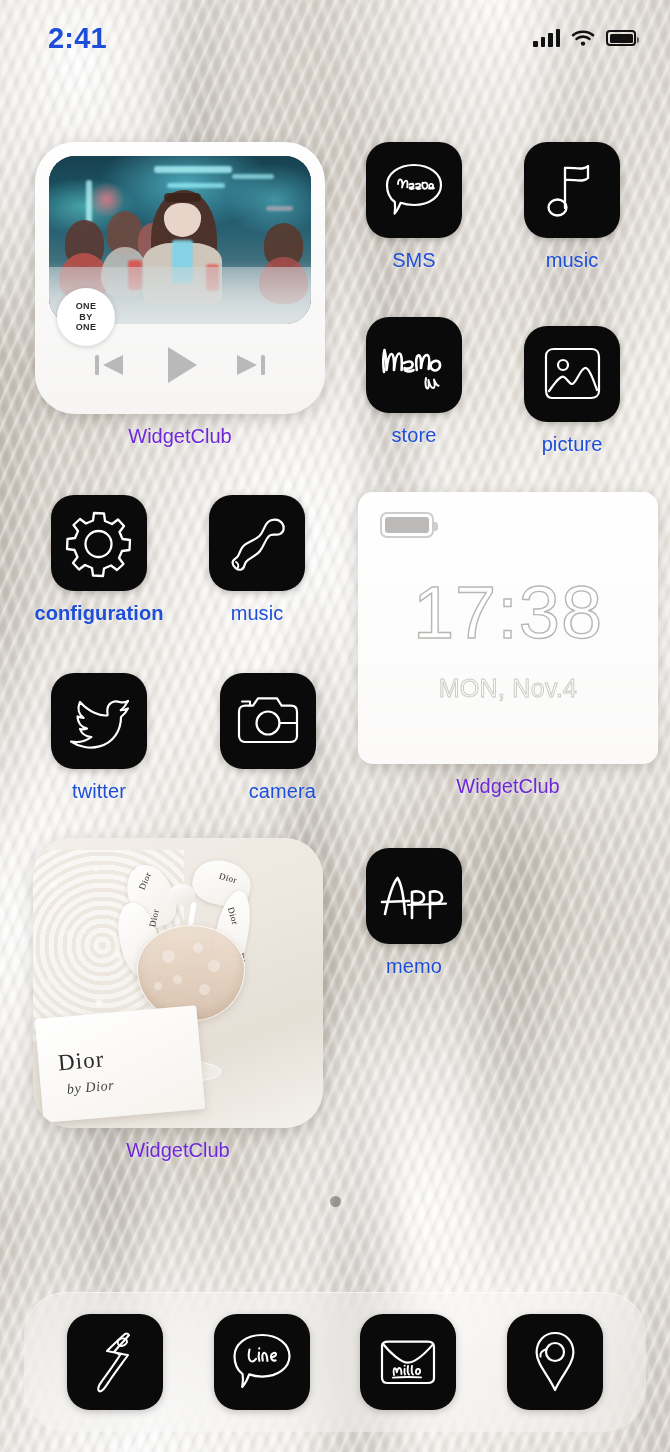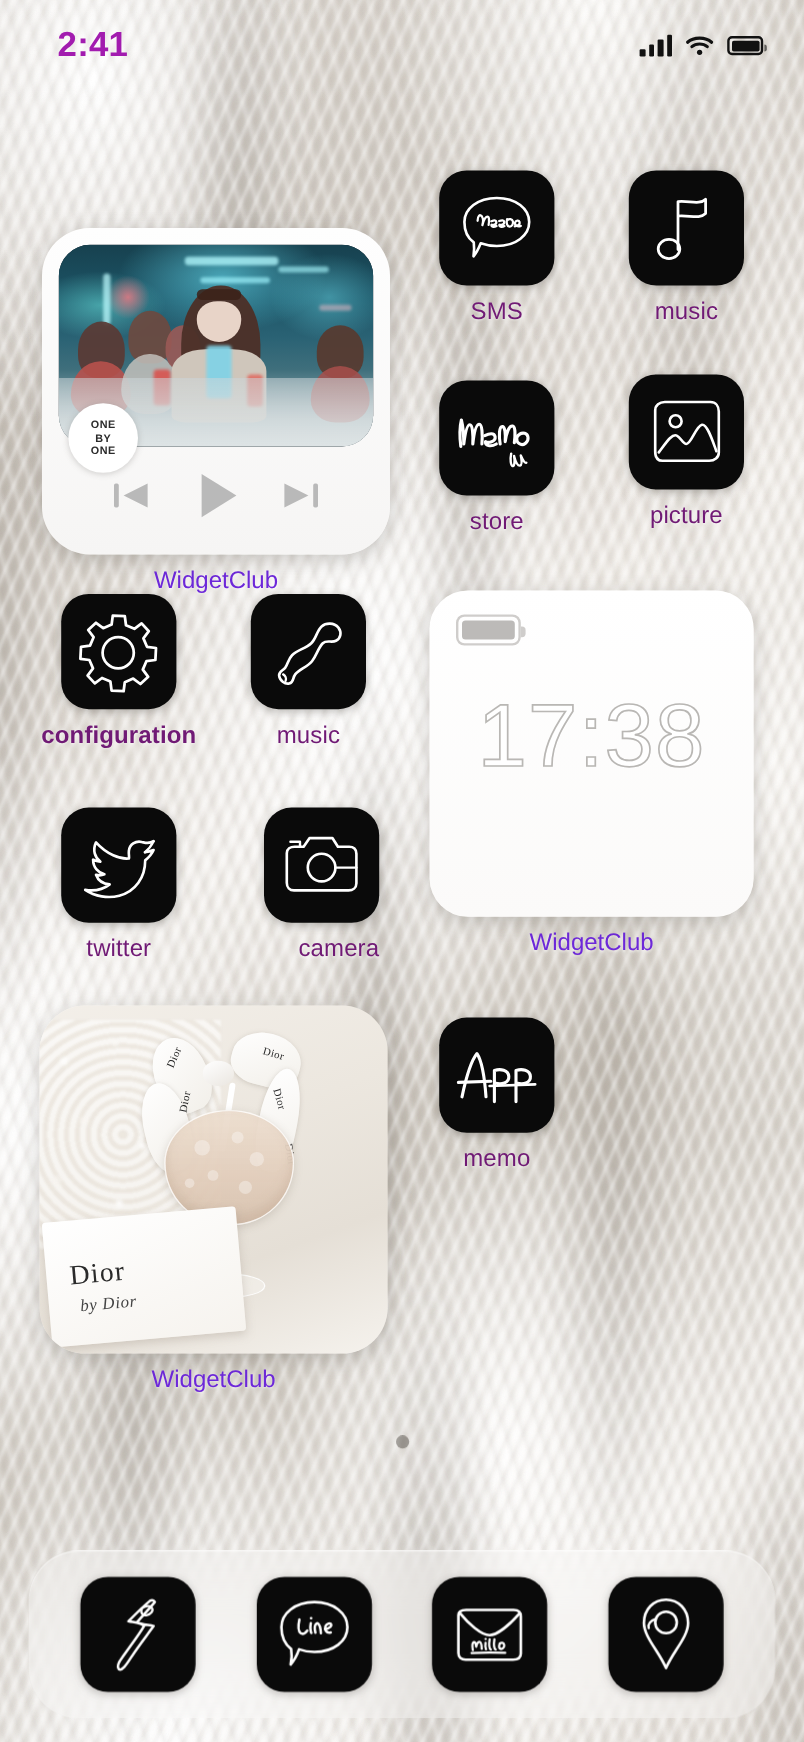--- a/index.html
+++ b/index.html
@@ -64,21 +64,21 @@
   }
   #wallpaper .soft { position:absolute; inset:0; backdrop-filter:blur(0px);
     background:linear-gradient(180deg, rgba(255,255,255,.05), rgba(255,255,255,0) 30%); }
 
   
   #statusbar {
     position:absolute; top:0; left:0; right:0; height:64px; z-index:20;
     display:flex; align-items:center; justify-content:space-between;
     padding:12px 34px 0 48px;
   }
-  #statusbar .time { font-size:29px; font-weight:600; color:#a21caf; letter-spacing:.2px; }
+  #statusbar .time { font-size:29px; font-weight:600; color:#1d4ed8; letter-spacing:.2px; }
   #statusbar .right { display:flex; align-items:center; gap:11px; }
   .bars { display:flex; align-items:flex-end; gap:3px; height:18px; }
   .bars i { width:4.5px; background:#111; border-radius:1px; display:block; }
   .bars i:nth-child(1){height:6px}  .bars i:nth-child(2){height:10px}
   .bars i:nth-child(3){height:14px} .bars i:nth-child(4){height:18px}
   .batt { width:30px; height:16px; border:2px solid #111; border-radius:4px; position:relative; padding:1.5px; }
   .batt::after { content:""; position:absolute; right:-5px; top:4.5px; width:2.5px; height:6px;
                  background:#111; border-radius:0 2px 2px 0; opacity:.6; }
   .batt .fill { height:100%; background:#111; border-radius:1.5px; }
 
@@ -88,21 +88,21 @@
   
   .app { width:118px; display:flex; flex-direction:column; align-items:center; }
   .app .tile {
     width:96px; height:96px; border-radius:23px; background:#0a0a0a;
     display:flex; align-items:center; justify-content:center;
     box-shadow:0 2px 7px rgba(60,55,50,.30);
     overflow:hidden;
   }
   .app .tile svg { display:block; }
   .app .label {
-    margin-top:11px; font-size:20px; color:#701a75; letter-spacing:.1px;
+    margin-top:11px; font-size:20px; color:#1d4ed8; letter-spacing:.1px;
     white-space:nowrap; text-shadow:0 1px 2px rgba(255,255,255,.55);
   }
 
   
   .hw { fill:none; stroke:#fff; stroke-linecap:round; stroke-linejoin:round; }
 
   
   #musicWidget {
     width:290px; height:272px; border-radius:40px;
     background:linear-gradient(180deg,#fefefe,#f6f5f4);
@@ -144,21 +144,21 @@
     text-align:center; letter-spacing:.4px;
   }
   #musicWidget .controls {
     position:absolute; left:0; right:0; bottom:26px;
     display:flex; align-items:center; justify-content:center; gap:30px;
   }
   #musicWidget .controls svg { display:block; }
 
   
   #clockWidget {
-    width:270px; height:272px; border-radius:32px;
+    width:300px; height:272px; border-radius:15px;
     background:linear-gradient(180deg,#ffffff,#fbfaf9);
     box-shadow:0 4px 16px rgba(90,85,78,.26);
     position:relative; overflow:hidden;
   }
   #clockWidget .wbatt {
     position:absolute; left:22px; top:20px; width:54px; height:26px;
     border:2px solid #cfcdcb; border-radius:7px; padding:3px;
   }
   #clockWidget .wbatt::after { content:""; position:absolute; right:-6px; top:8px;
     width:4px; height:9px; background:#cfcdcb; border-radius:0 3px 3px 0; }
@@ -276,21 +276,21 @@
       <path d="M2 6.2 C7 1.6 17 1.6 22 6.2" fill="none" stroke="#111" stroke-width="2.6" stroke-linecap="round"></path>
       <path d="M5.6 9.9 C9 6.9 15 6.9 18.4 9.9" fill="none" stroke="#111" stroke-width="2.6" stroke-linecap="round"></path>
       <circle cx="12" cy="14.6" r="2.2" fill="#111"></circle>
     </svg>
     <div class="batt">
         <div class="fill"></div>
       </div>
   </div>
 </div>
 
-<div class="abs" style="left:35px; top:142px;margin-top:48px;">
+<div class="abs" style="left:35px; top:142px;">
   <div id="musicWidget">
     <div class="photo">
       <div class="scene"></div>
 
       <div class="sign" style="left:40%; top:6%;  width:30%; height:7px;  background:rgba(180,250,255,.9);"></div>
       <div class="sign" style="left:45%; top:16%; width:22%; height:5px;  background:rgba(160,245,255,.8);"></div>
       <div class="sign" style="left:70%; top:11%; width:16%; height:5px;  background:rgba(170,248,255,.75);"></div>
       <div class="sign" style="left:14%; top:14%; width:6px; height:26%;  background:rgba(190,252,255,.85); border-radius:4px;"></div>
       <div class="sign" style="left:83%; top:30%; width:10%; height:5px;  background:rgba(255,190,200,.55);"></div>
 
@@ -368,21 +368,21 @@
       <path class="hw" stroke-width="2.6" d="M7 38 C6 30 6 22 7.5 16 C9 22 9.5 30 9.5 36 C10.5 28 12 20 14.5 20 C16.8 20 17.4 28 17 36 C18 27 19.6 19.5 22.4 19.5 C24.8 19.5 25.2 28 24.6 36"></path>
       <path class="hw" stroke-width="2.6" d="M27 29 C30.6 27.2 35 26.4 35.6 30 C36.2 34.4 29.8 35.4 27.6 34 C26.6 37.4 32 38.6 36.6 36"></path>
       <path class="hw" stroke-width="2.6" d="M39.8 36 C38.6 28.6 39 21.6 41.6 21.4 C43.8 21.2 44.4 27.4 44 34 C45 26.8 47.2 20.6 50.2 21 C52.6 21.4 52.4 28.8 51.6 35"></path>
       <path class="hw" stroke-width="2.6" d="M56 28 C53.4 28.8 52.4 33.4 55.6 35.6 C59 38 63.6 34.6 63 30.4 C62.4 26.6 58.6 26.2 56 27.8"></path>
       <path class="hw" stroke-width="2" d="M49 44 C48 49 48.6 54 50.2 54.4 C52 54.8 52 49.4 51.4 46 C52.4 49.8 54.4 54.4 56.4 54 C58.2 53.6 57.6 48.6 57 45.6 C58.4 48.8 60.2 52.4 61.6 51.6"></path>
     </svg>
   </div>
   <div class="label">store</div>
 </div>
 
-<div class="abs app" style="left:513px; top:312px;text-align:right;">
+<div class="abs app" style="left:513px; top:326px;text-align:right;">
   <div class="tile">
     <svg width="68" height="60" viewBox="0 0 68 60">
       <path class="hw" stroke-width="2.2" d="M8 12 C8 7.6 11.6 5 16 5 L54 5 C58.4 5 61 8.4 61 13 L61 47 C61 51.4 57.4 54 53 54 L14 54 C9.6 54 8 50.4 8 46 Z"></path>
       <circle cx="25" cy="21" r="5" fill="none" stroke="#fff" stroke-width="2.2"></circle>
       <path class="hw" stroke-width="2.2" d="M11 47 C17 39 22 31 26 33 C29.4 34.6 31 40 34 40 C38 40 42 25 47 24 C51.4 23.2 56 38 59 46"></path>
     </svg>
   </div>
   <div class="label">picture</div>
 </div>
 
@@ -405,20 +405,21 @@
   </div>
   <div class="label">music</div>
 </div>
 
 <div class="abs" style="left:358px; top:492px;">
   <div id="clockWidget">
     <div class="wbatt">
         <div class="f"></div>
       </div>
     <div class="bigtime">17:38</div>
+    <div class="wdate">MON, Nov.4</div>
   </div>
   <div class="wlabel">WidgetClub</div>
 </div>
 
 <div class="abs app" style="left:40px; top:673px;">
   <div class="tile">
     <svg width="70" height="58" viewBox="0 0 70 58">
       <path class="hw" stroke-width="2.2" d="M64 9 C60 11.6 57.6 10.4 54 9.6 C49 8.5 44 11.6 43.4 17 C43 20.6 44 22.4 43.4 23.4 C36 24.2 25 20 16 10 C13 16.6 15 22.6 19.6 26 C17 26 15 25.2 13.6 24.4 C13.6 31 18 35.2 23 36.6 C20.6 37.6 18 37.6 16 37 C17.8 42 22 44.6 27.4 45 C22 49.2 14.6 50.8 7 49.6 C15 55 26 57 35.4 54.4 C49 50.8 57 39 57 25 C60 22.6 62.6 19.6 64 16.4 C61.6 17.4 59 18 56.8 18.2"></path>
       <path class="hw" stroke-width="2" d="M56.8 18.2 C59.6 16 62 13 64 9"></path>
     </svg>

